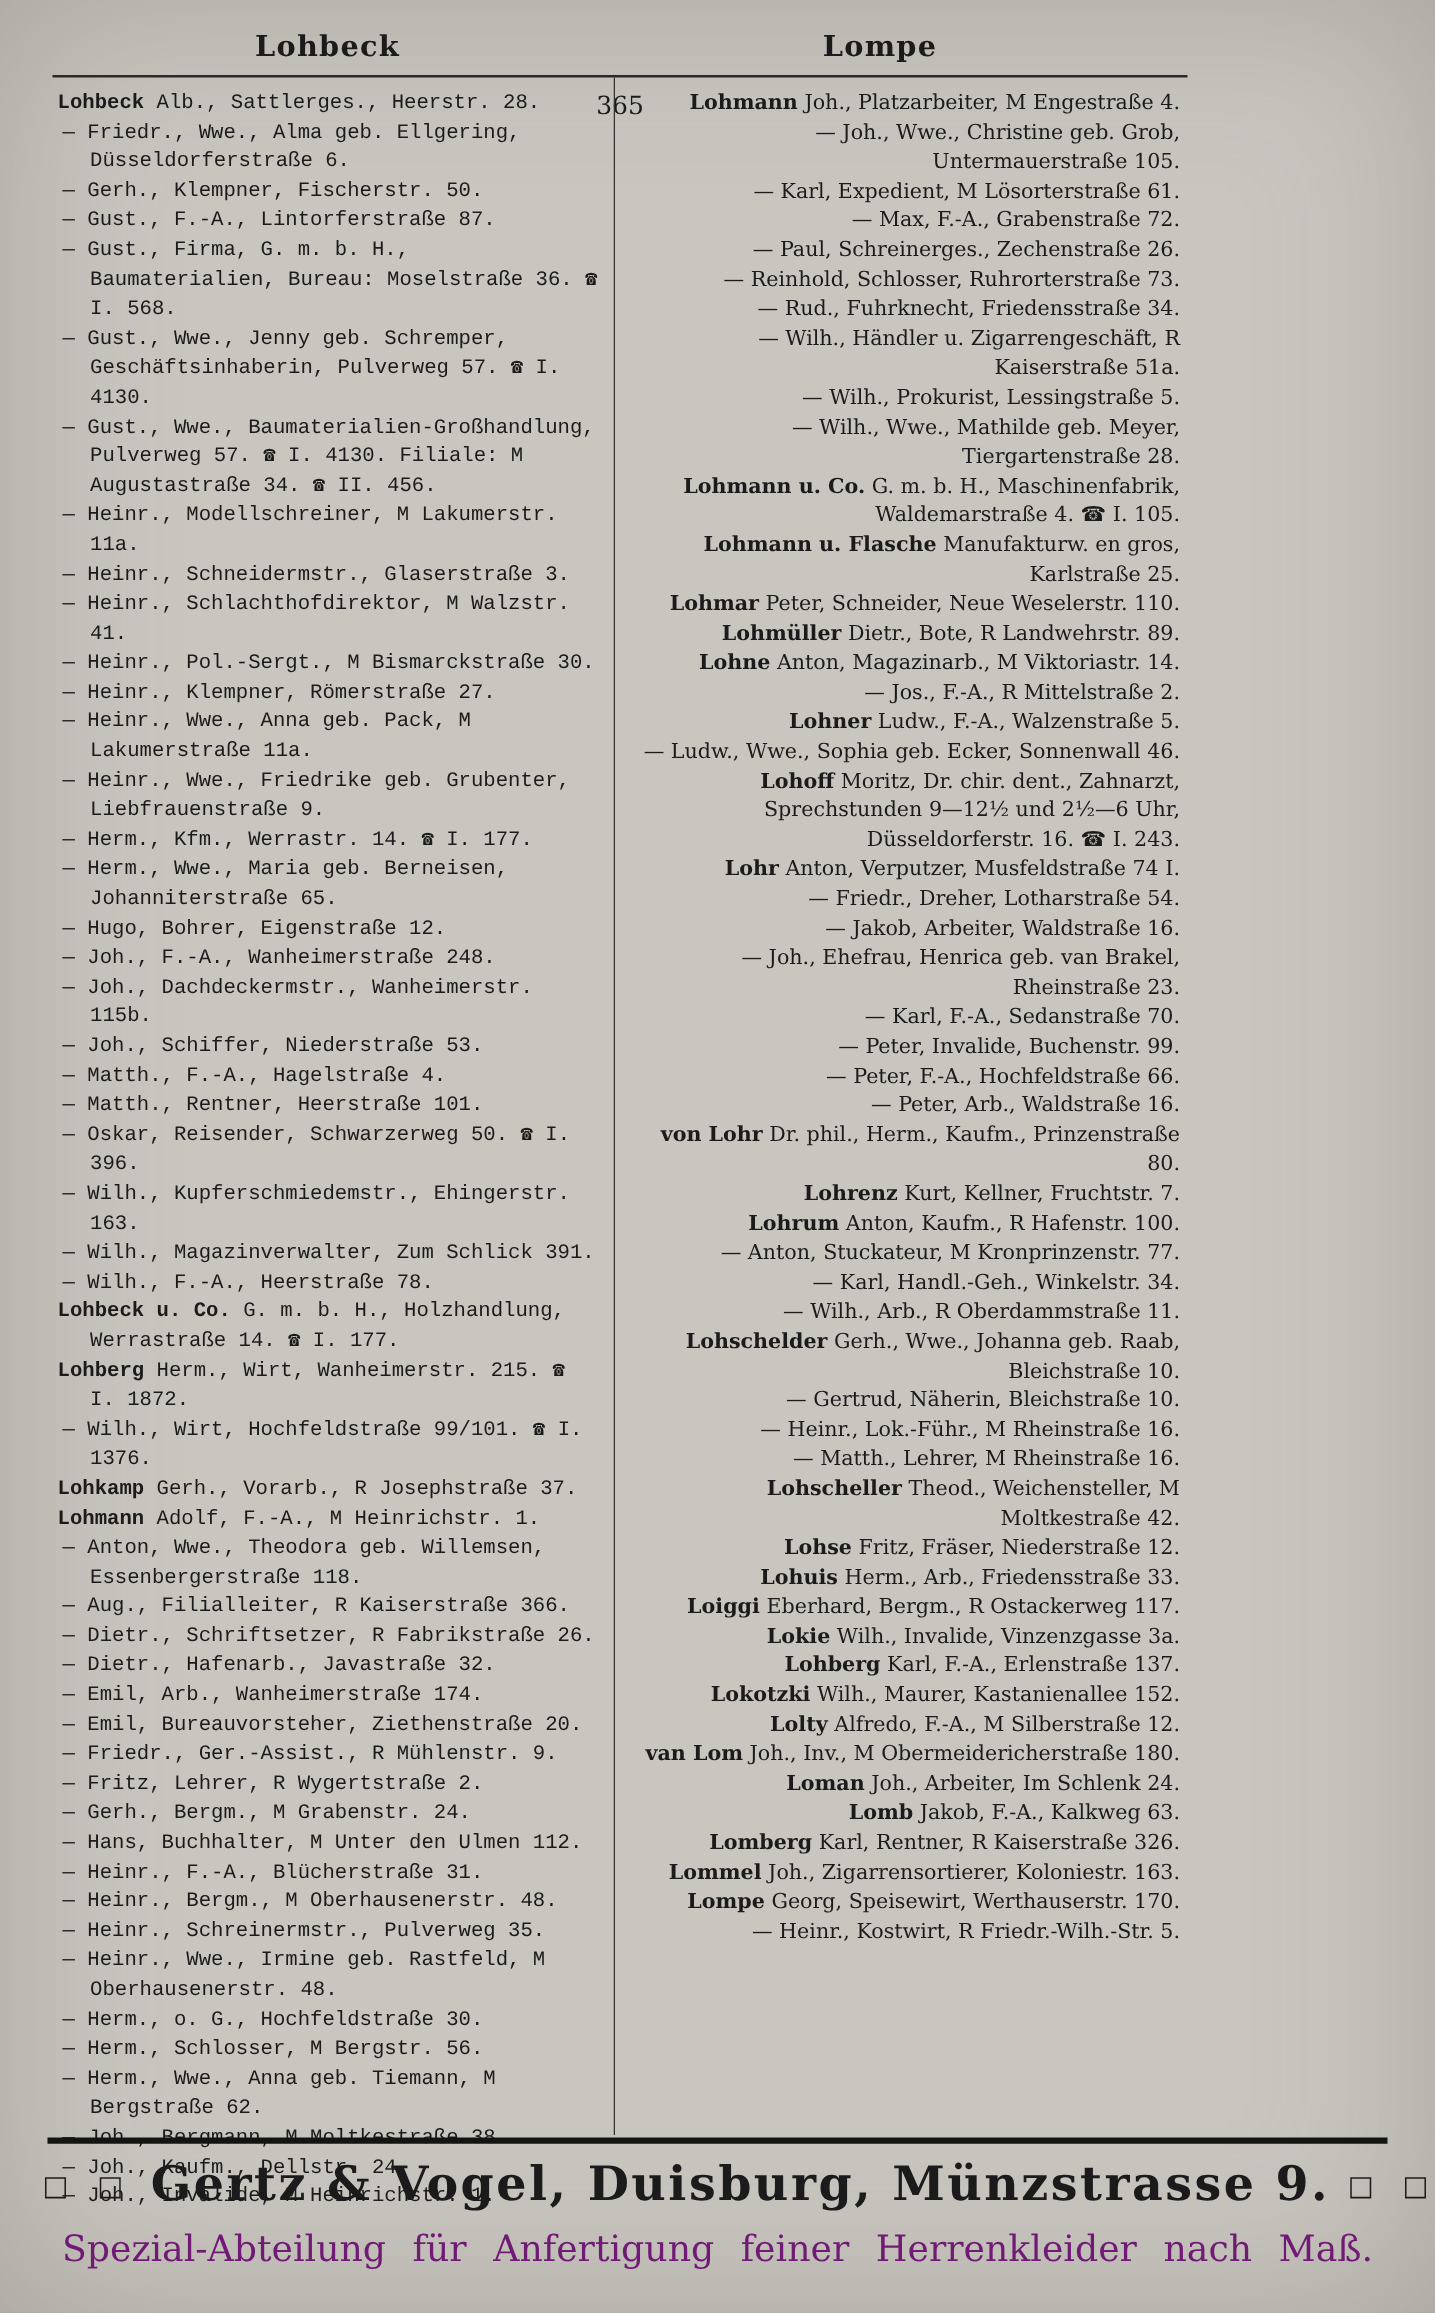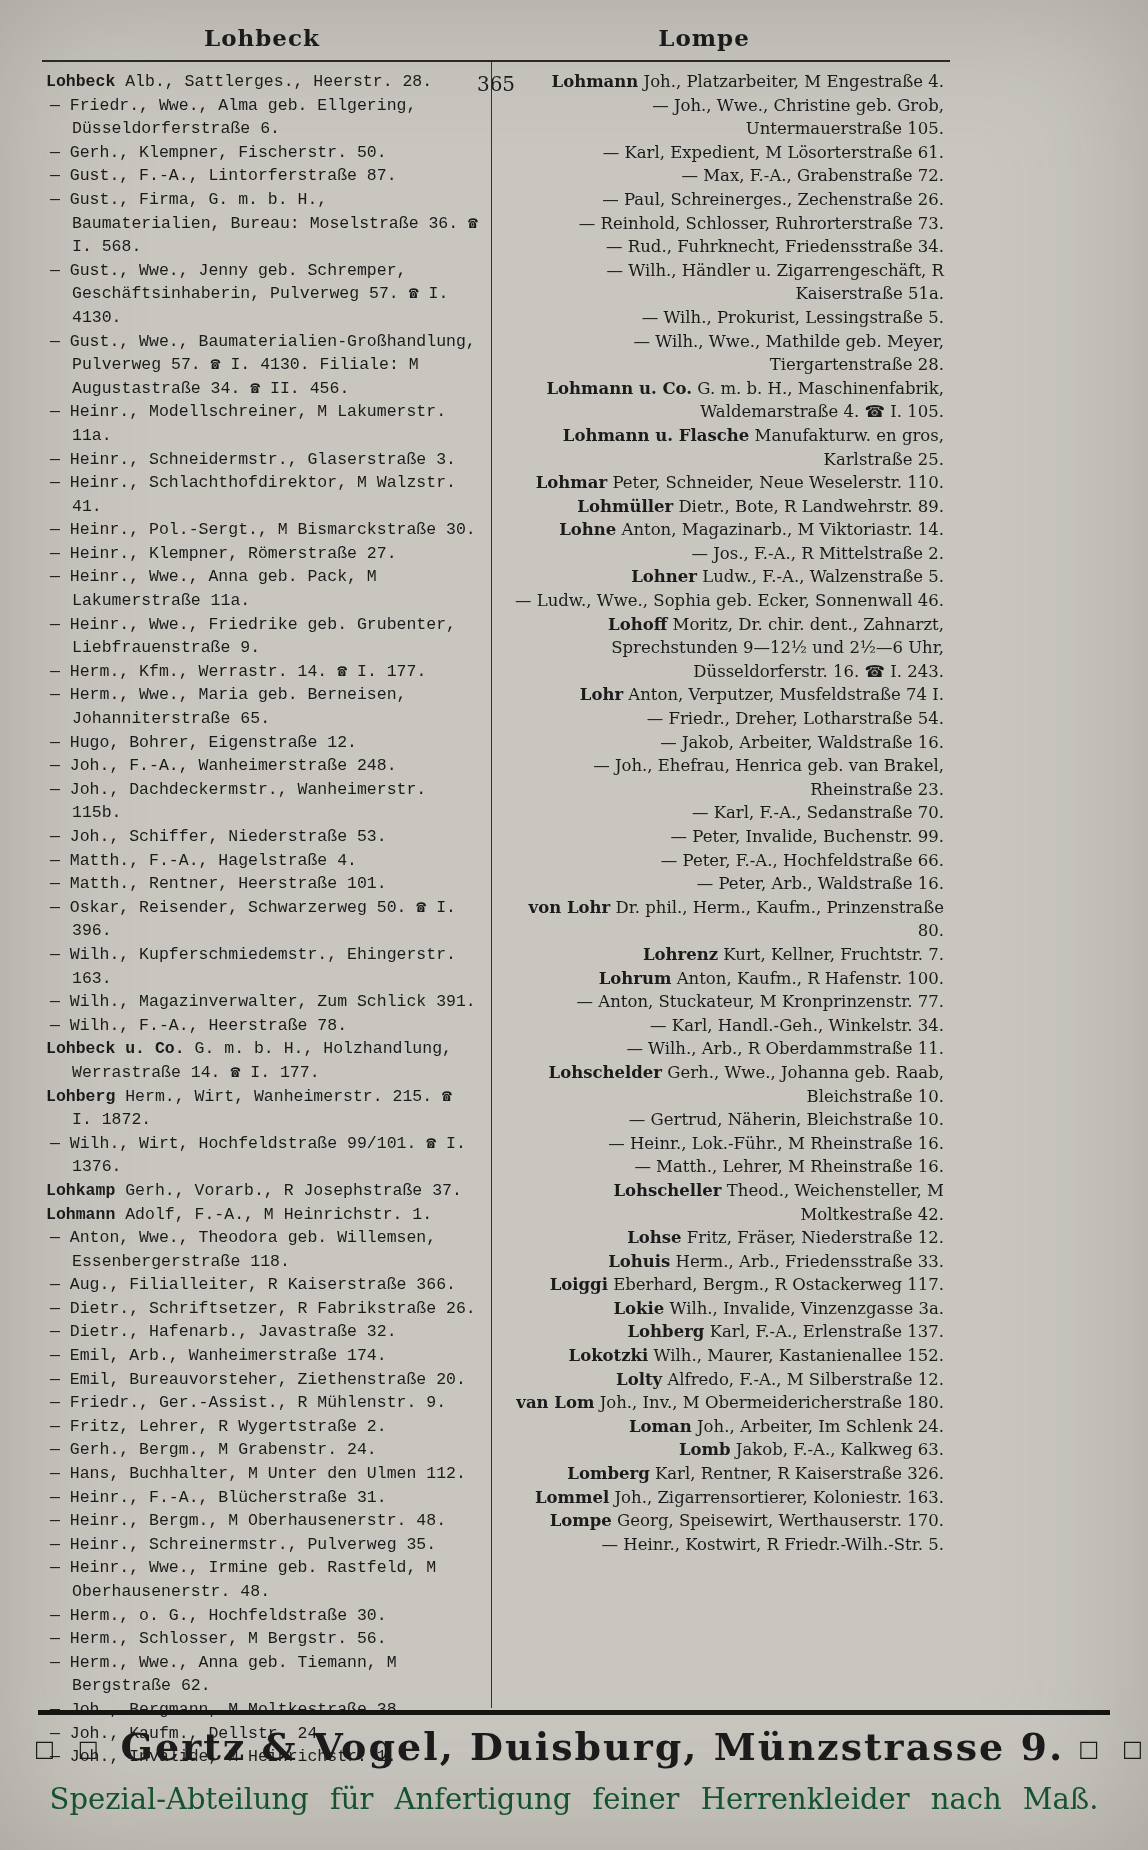--- a/index.html
+++ b/index.html
@@ -34,21 +34,21 @@
   
   .footer-rule { position: absolute; top: 1710px; left: 38px; width: 1072px; height: 5px; background: #141412; }
   .ad-line1 {
     position: absolute; top: 1724px; left: 20px; width: 1108px;
     text-align: left; font-size: 38px; font-weight: bold; letter-spacing: 2px;
     white-space: nowrap;
   }
   .sq { font-size: 22px; font-weight: normal; padding: 0 14px; vertical-align: 4px; letter-spacing: 8px; }
   .ad-line2 {
     position: absolute; top: 1782px; left: 20px; width: 1108px;
-    text-align: center; font-size: 29px; word-spacing: 12px; color: #14532d;
+    text-align: center; font-size: 29px; word-spacing: 12px; color: #701a75;
   }
 </style>
 </head>
 <body>
 
 <div class="sheet">
 
   <div class="header">
     <span class="htitle left">Lohbeck</span>
     <span class="hnum">365</span>

